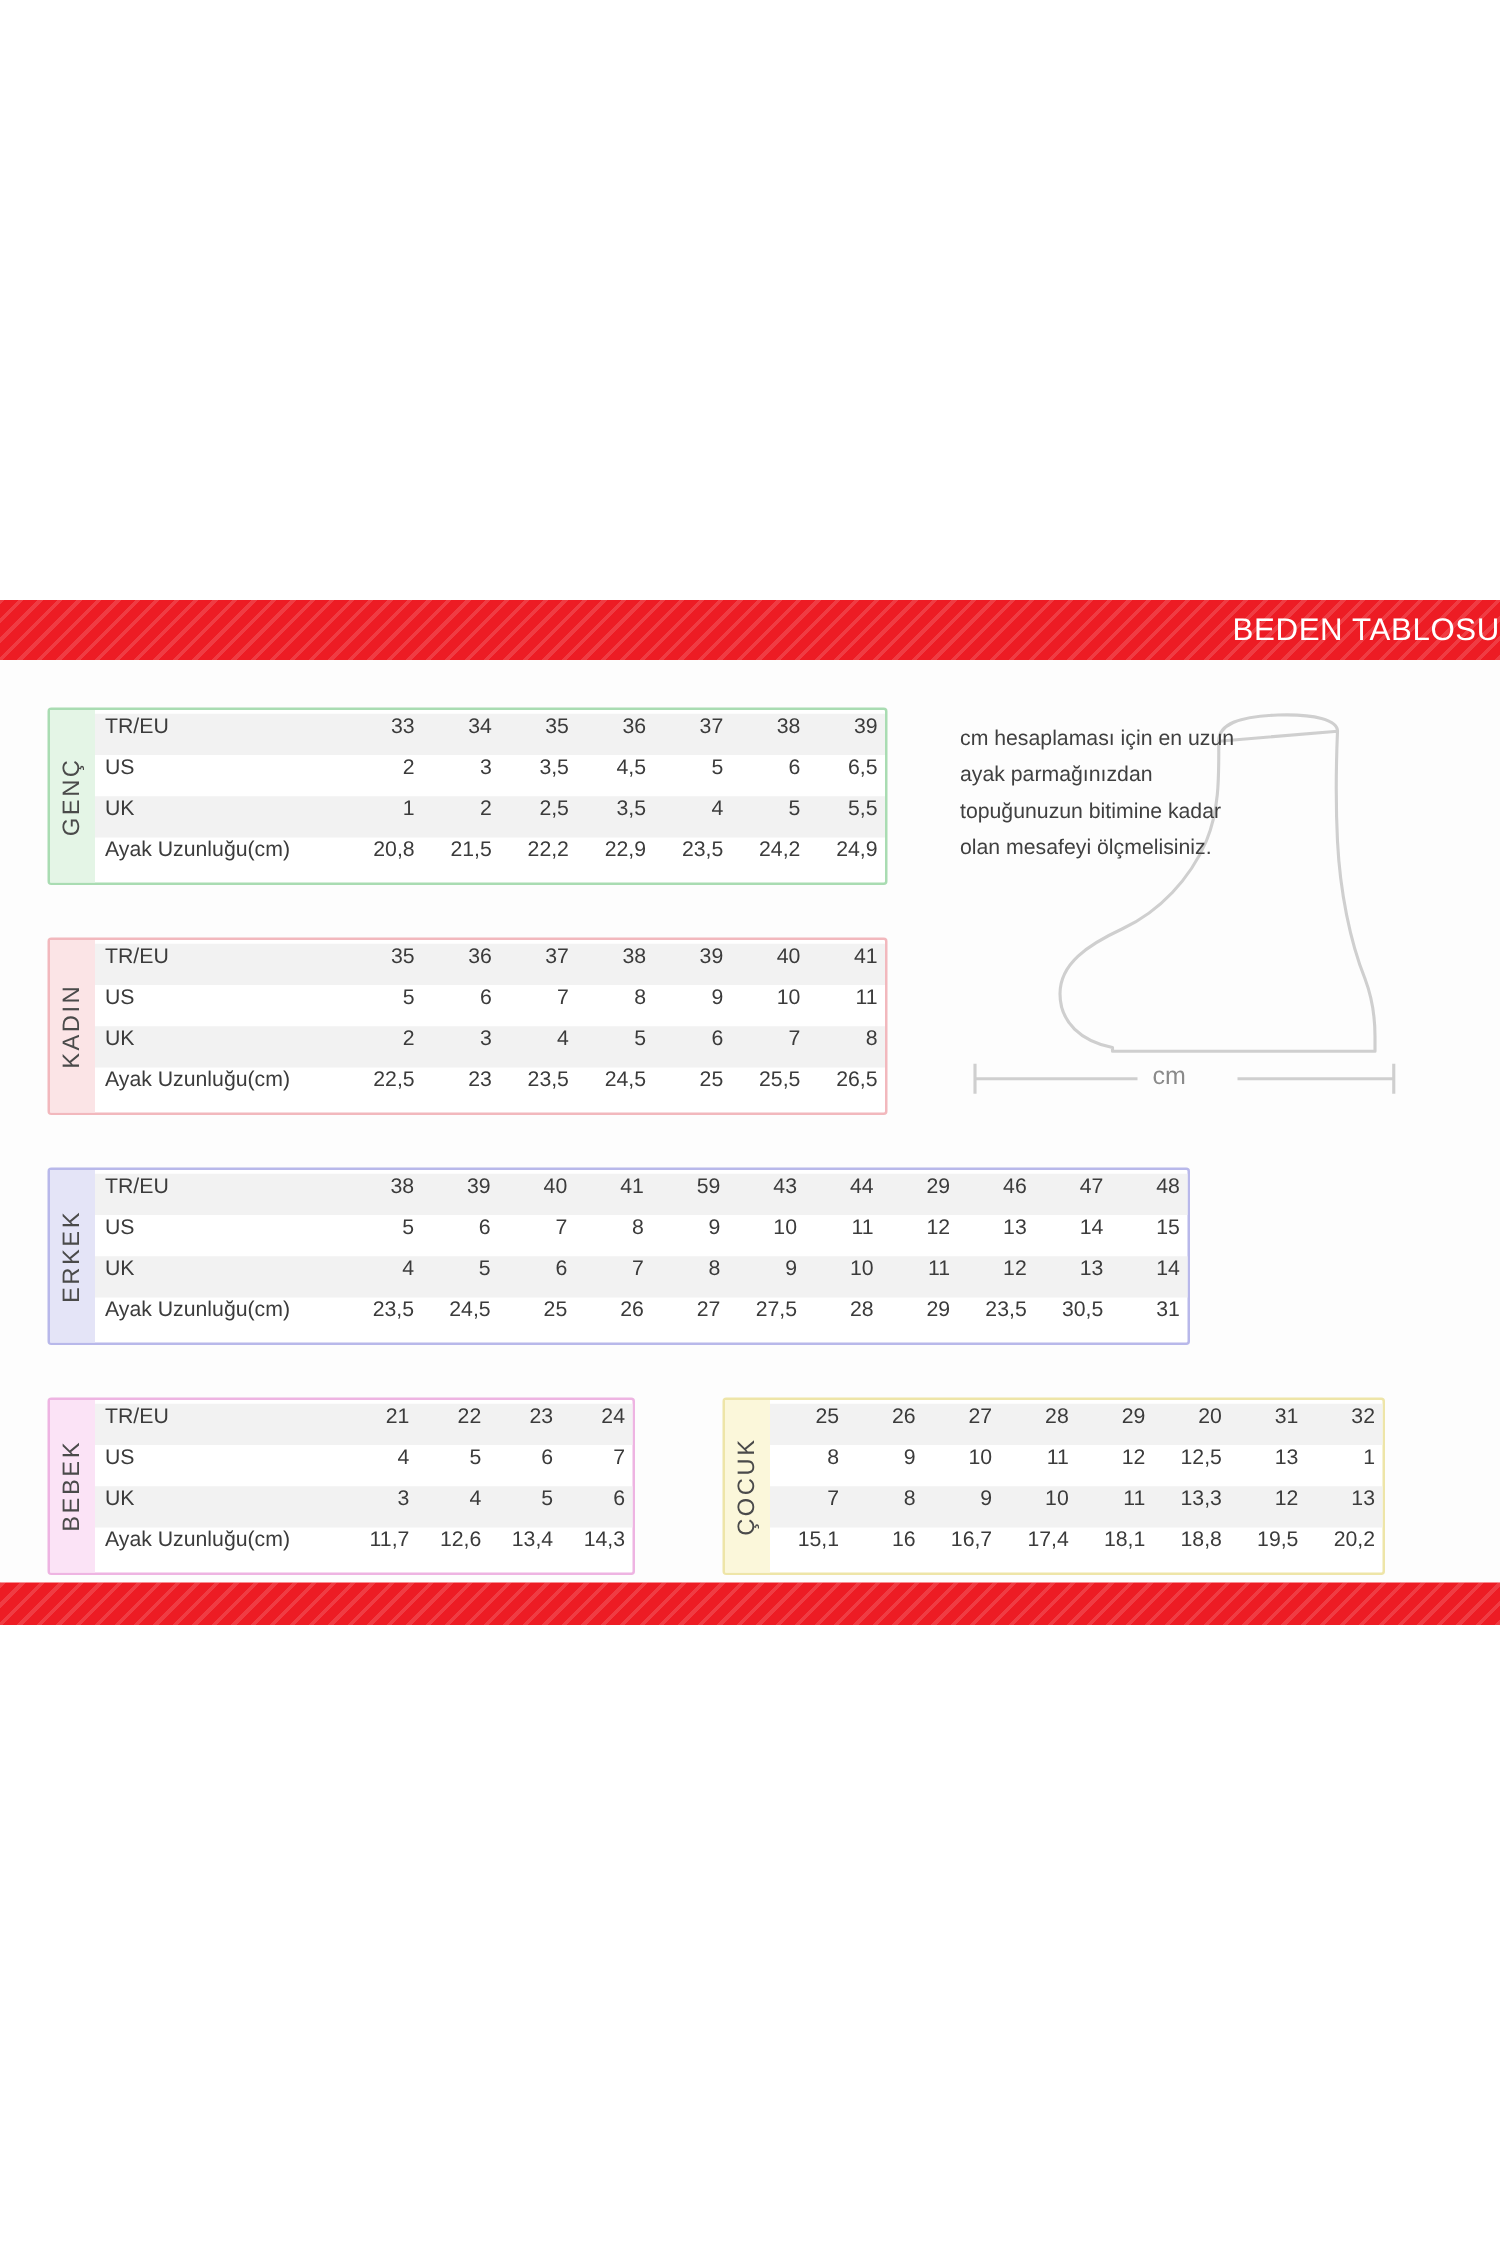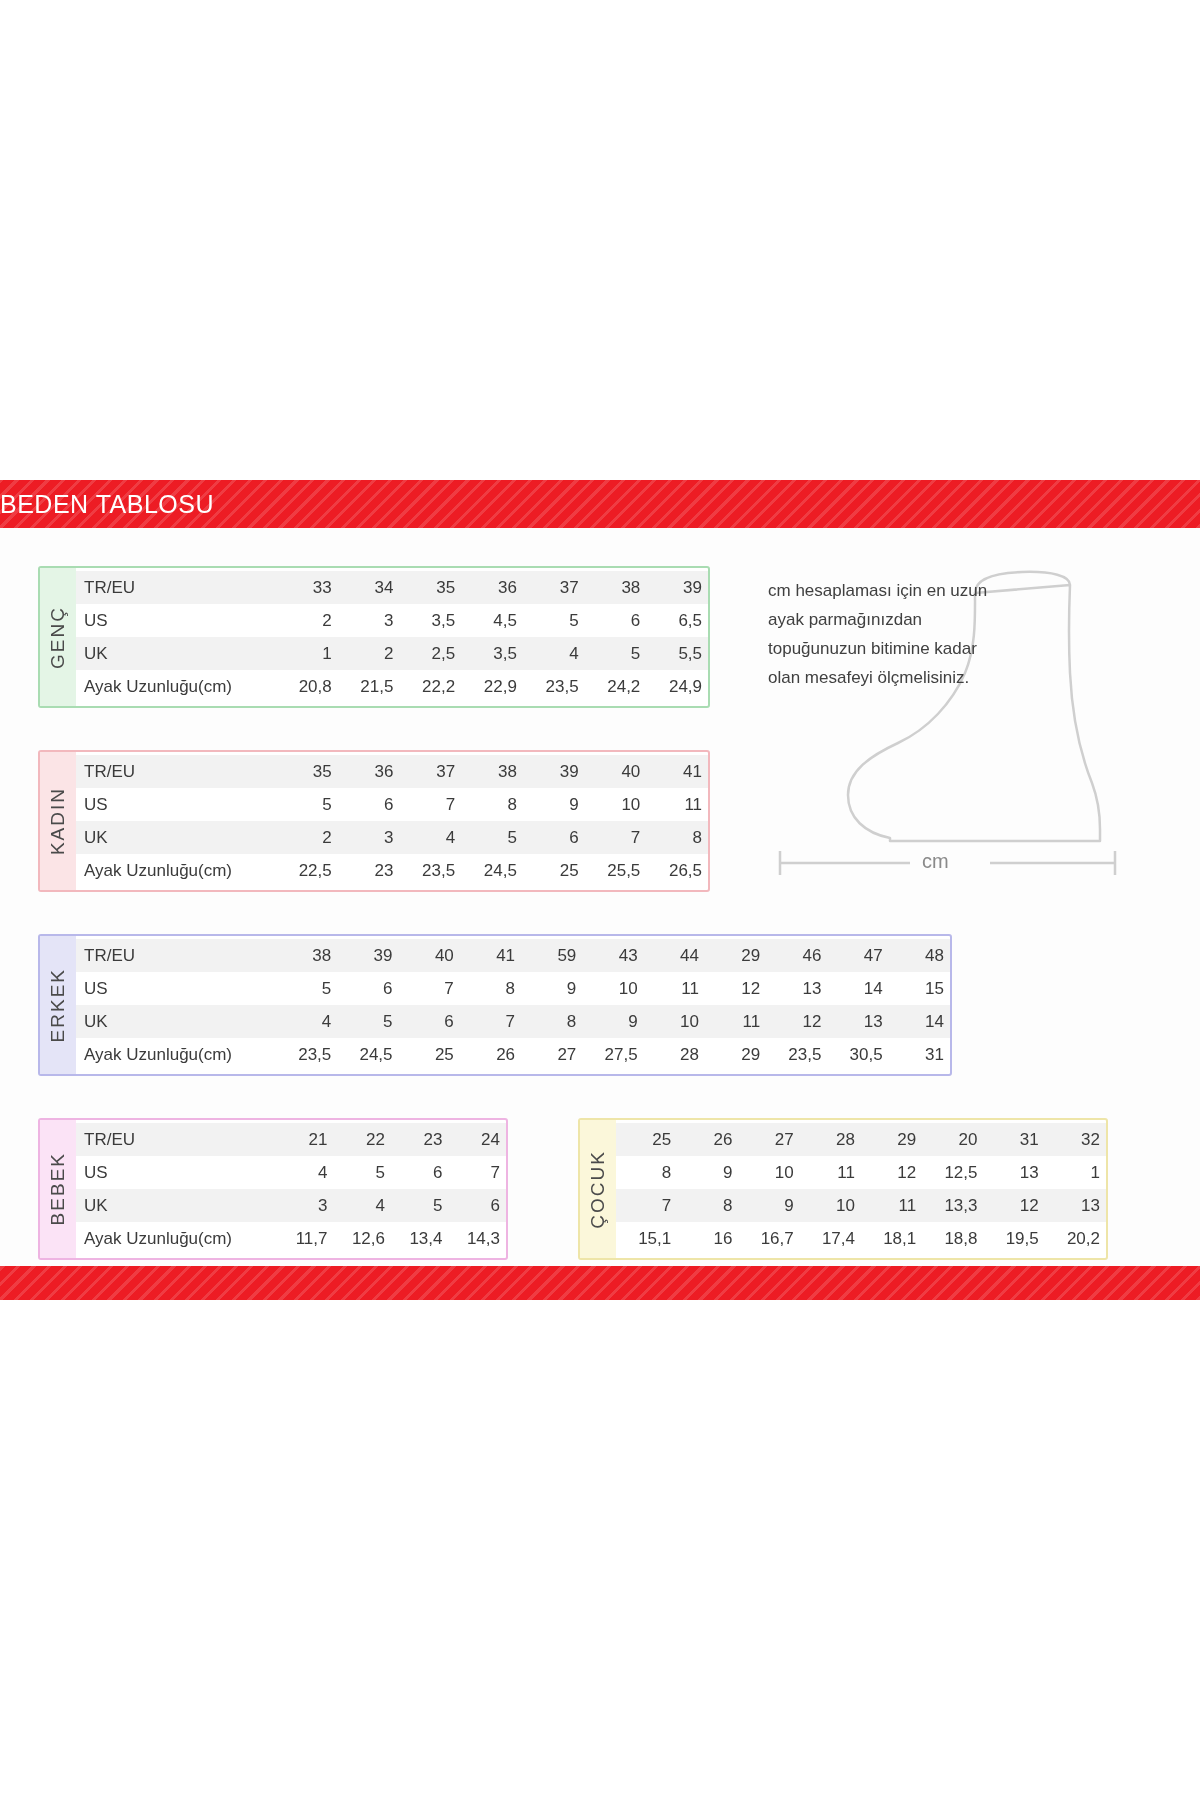--- a/index.html
+++ b/index.html
@@ -47,21 +47,21 @@
     bottom: 0;
     height: 34px;
   }
   .title {
     position: absolute;
     left: 0;
     top: 0;
     width: 1200px;
     height: 48px;
     line-height: 48px;
-    text-align: left;
+    text-align: right;
     color: #ffffff;
     font-size: 25px;
     letter-spacing: 0.5px;
     font-weight: 400;
   }
 
   .body-area {
     position: absolute;
     left: 0;
     top: 48px;
@@ -98,21 +98,21 @@
     white-space: nowrap;
   }
   .block-table {
     flex: 1 1 auto;
     display: flex;
     flex-direction: column;
     justify-content: center;
   }
   .row {
     display: flex;
-    align-items: center;
+    align-items: flex-start;
     height: 33px;
     box-sizing: border-box;
   }
   .row.alt {
     background: #f2f2f2;
   }
   .row-head {
     flex: 0 0 auto;
     width: 200px;
     padding-left: 8px;

